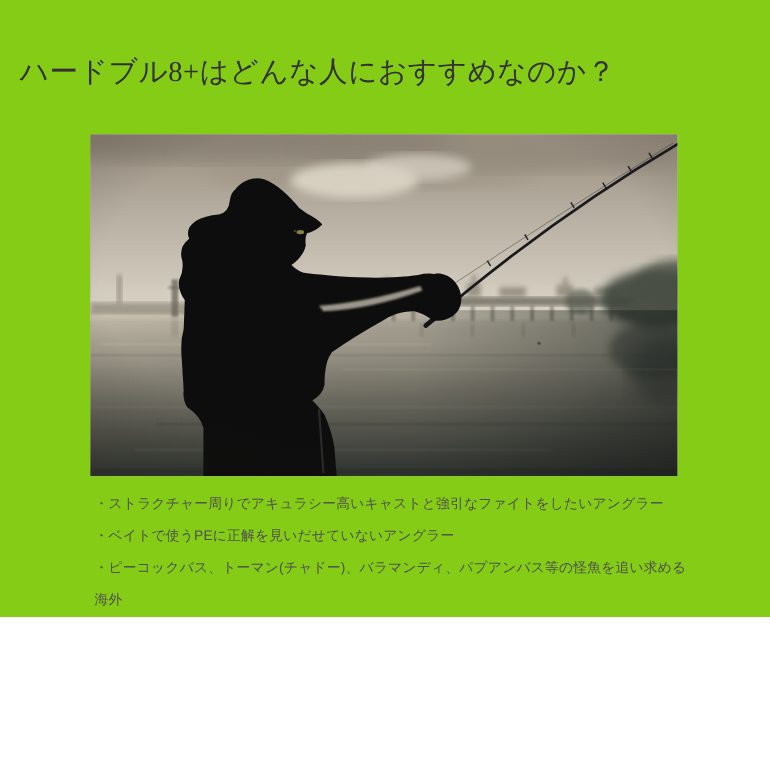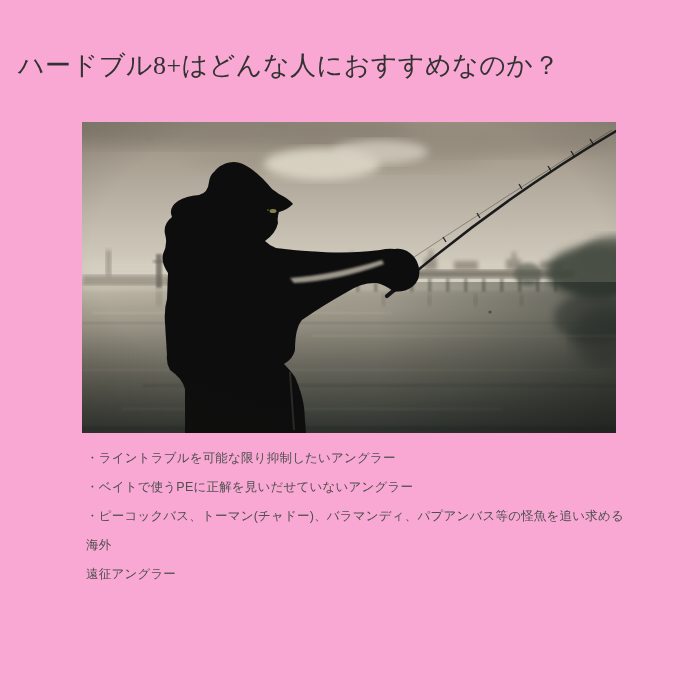--- a/index.html
+++ b/index.html
@@ -1,18 +1,18 @@
 <!DOCTYPE html>
 <html lang="ja"><head>
 <meta charset="utf-8">
 <title>ハードブル8+</title>
 <style>
   html,body{margin:0;padding:0;background:#ffffff;}
   .stage{
-    position:relative;width:700px;height:700px;background:#f9a8d4;
+    position:relative;width:700px;height:561px;background:#84cc16;
     overflow:hidden;
     font-family:"Liberation Sans","DejaVu Sans",sans-serif;
   }
   .page-title{
     position:absolute;left:18px;top:48px;margin:0;
     font-family:"Liberation Serif","DejaVu Serif",serif;
     font-weight:500;font-size:26px;line-height:1.35;color:#323232;
     letter-spacing:0.5px;white-space:nowrap;
   }
   .photo{
@@ -214,19 +214,19 @@
 
         <ellipse cx="191" cy="89" rx="3.5" ry="2" fill="#8f8f4e" opacity="0.9"></ellipse>
         <circle cx="186" cy="88" r="1" fill="#7a7a40" opacity="0.6"></circle>
       </g>
 
       <rect x="0" y="0" width="534" height="311" fill="url(#vig)"></rect>
     </svg>
   </figure>
 
   <div class="bullets">
-    <p>・ライントラブルを可能な限り抑制したいアングラー</p>
+    <p>・ストラクチャー周りでアキュラシー高いキャストと強引なファイトをしたいアングラー</p>
     <p>・ベイトで使うPEに正解を見いだせていないアングラー</p>
     <p>・ピーコックバス、トーマン(チャドー)、バラマンディ、パプアンバス等の怪魚を追い求める海外
 遠征アングラー</p>
   </div>
 
 </div>
 
 </body></html>

